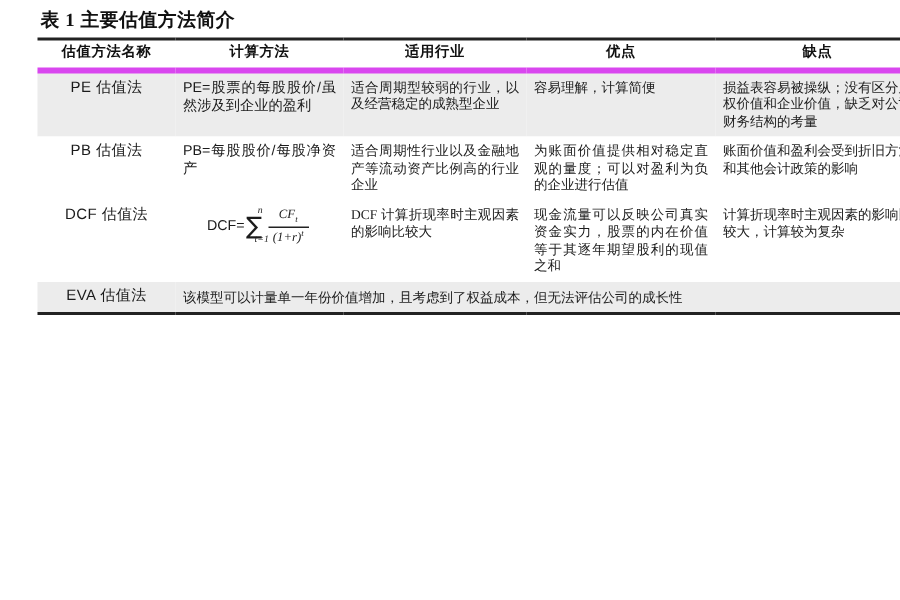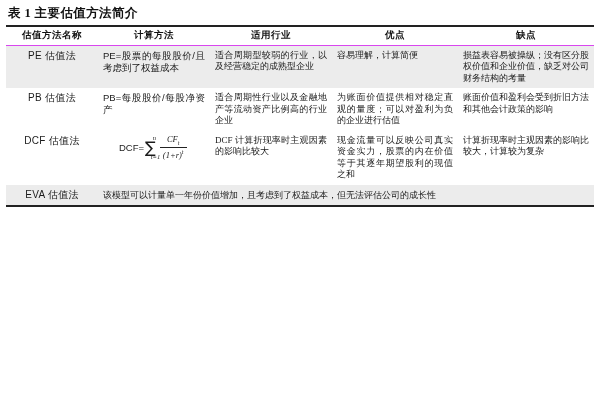--- a/index.html
+++ b/index.html
@@ -13,40 +13,41 @@
     font-family: "Liberation Serif", "DejaVu Serif", serif;
     color: #1a1a1a;
     overflow: hidden;
   }
   .page {
     width: 540px;
     height: 400px;
     position: relative;
     box-sizing: border-box;
     padding: 4px 6px 0 6px;
+    margin-left: 19px;
   }
   .caption {
     font-family: "Liberation Serif", serif;
     font-weight: bold;
     font-size: 12.5px;
     letter-spacing: 0.4px;
     color: #111;
     margin: 2px 0 4px 2px;
     line-height: 15px;
   }
   table.vt {
     width: 588px;
     border-collapse: collapse;
     table-layout: fixed;
     font-size: 9px;
     line-height: 11.5px;
   }
   table.vt thead th {
     border-top: 2.2px solid #222;
-    border-bottom: 1px solid #d946ef;
+    border-bottom: 4px solid #d946ef;
     font-weight: bold;
     font-size: 9.5px;
     text-align: center;
     padding: 3px 3px 3px 3px;
     letter-spacing: 0.5px;
     background: #ffffff;
     color: #111;
   }
   table.vt tbody td {
     padding: 4px 5px;
@@ -171,21 +172,21 @@
         <th>计算方法</th>
         <th>适用行业</th>
         <th>优点</th>
         <th>缺点</th>
       </tr>
     </thead>
     <tbody>
 
       <tr class="shade">
         <td class="name">PE 估值法</td>
-        <td class="formula">PE=股票的每股股价/且考虑到了权益成本</td>
+        <td class="formula">PE=股票的每股股价/虽然涉及到企业的盈利</td>
         <td class="body">适合周期型较弱的行业，以及经营稳定的成熟型企业</td>
         <td class="body">容易理解，计算简便</td>
         <td class="body">损益表容易被操纵；没有区分股权价值和企业价值，缺乏对公司财务结构的考量</td>
       </tr>
 
       <tr class="plain">
         <td class="name">PB 估值法</td>
         <td class="formula">PB=每股股价/每股净资产</td>
         <td class="body">适合周期性行业以及金融地产等流动资产比例高的行业企业</td>
         <td class="body">为账面价值提供相对稳定直观的量度；可以对盈利为负的企业进行估值</td>

